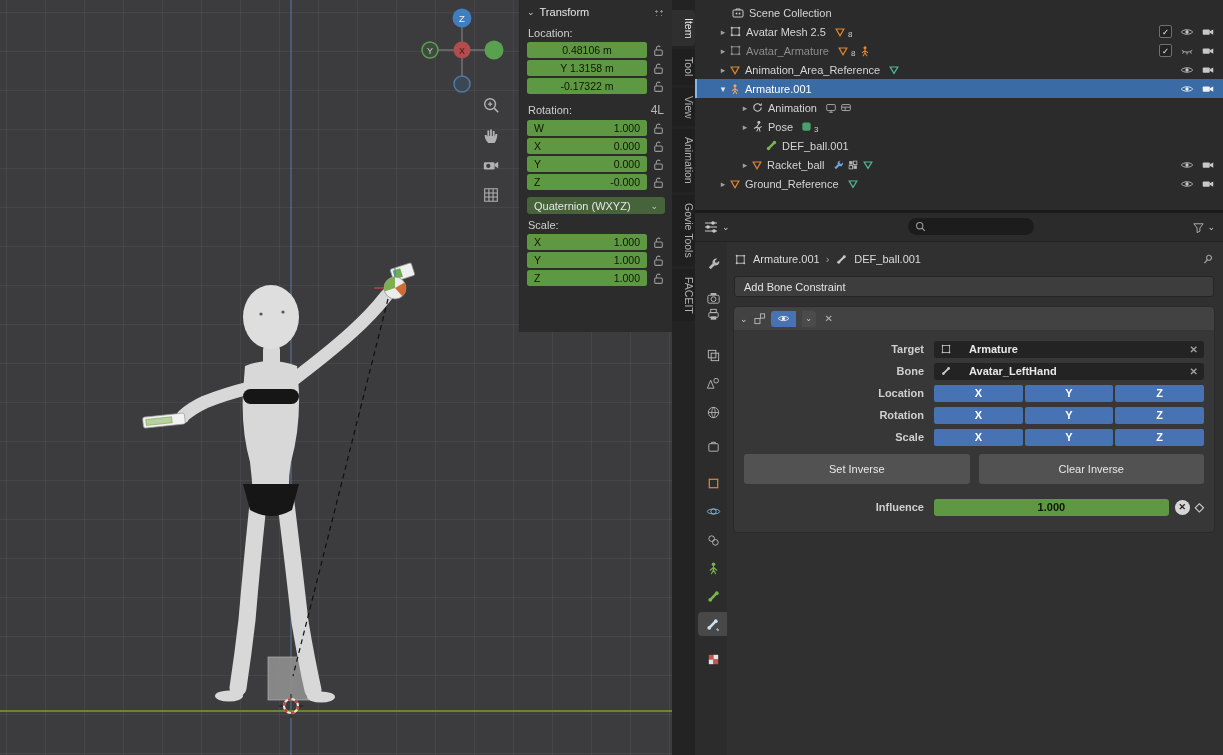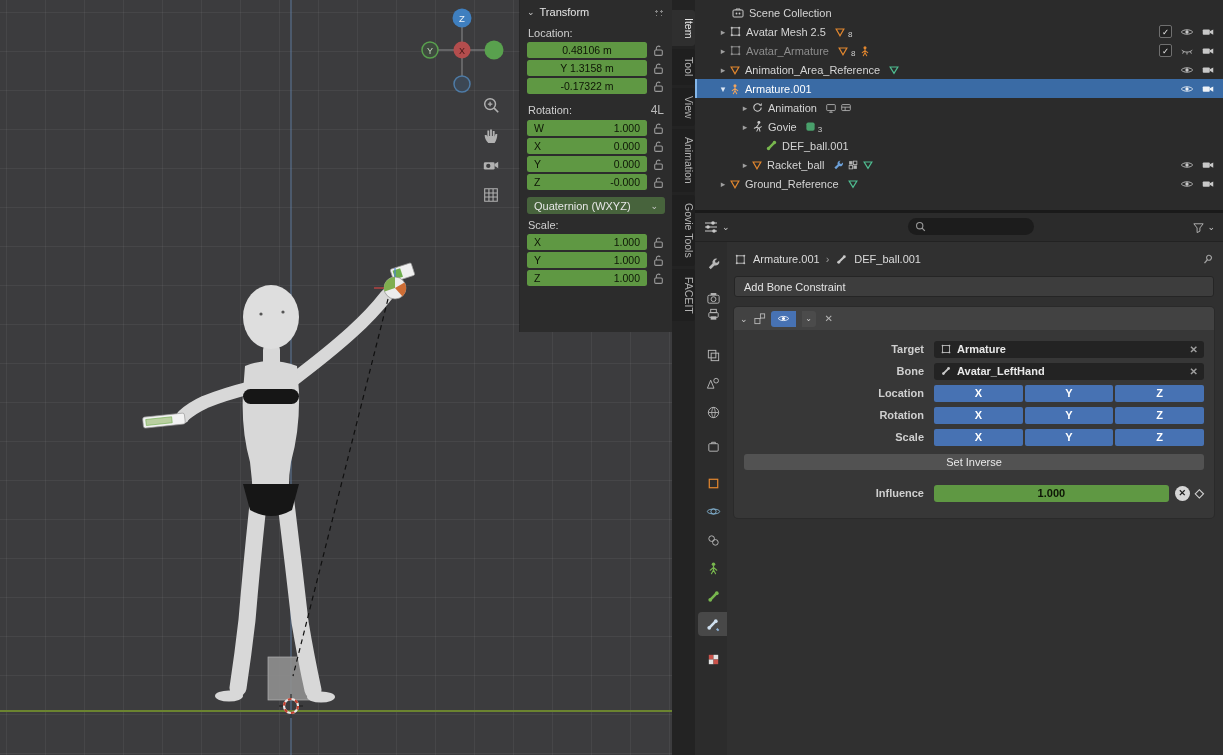--- a/index.html
+++ b/index.html
@@ -85,27 +85,27 @@
     padding:0 7px;color:#ececec;}
   .eyebtn{width:25px;height:16px;background:#4772b3;border-radius:3px 0 0 3px;
     display:flex;align-items:center;justify-content:center;}
   .eyedrop{width:14px;height:16px;background:#4b4b4b;border-radius:0 3px 3px 0;
     display:flex;align-items:center;justify-content:center;color:#cfcfcf;font-size:8px;margin-left:1px;}
   .hx{color:#b5b5b5;margin-left:4px;font-size:10px;}
   .cbody{padding:6px 10px 12px 0;}
   .crow{display:flex;align-items:center;height:18px;margin:4px 0;font-weight:bold;}
   .clabel{width:190px;text-align:right;padding-right:10px;color:#cfcfcf;flex:none;}
   .dfield{flex:1;height:17px;background:#232323;border-radius:3px;display:flex;align-items:center;
-    gap:5px;padding:0 6px;color:#e8e8e8;}
+    gap:17px;padding:0 6px;color:#e8e8e8;}
   .fx{margin-left:auto;color:#9f9f9f;font-size:10px;}
   .xyz{flex:1;display:flex;gap:2px;}
   .ab{flex:1;height:17px;background:#4772b3;color:#fff;display:flex;align-items:center;
     justify-content:center;border-radius:2px;}
   .invrow{display:flex;gap:9px;margin:8px 0 0 10px;}
-  .gbtn{flex:1;height:16px;background:#525252;border-radius:3px;display:flex;align-items:center;
+  .gbtn{flex:1;height:30px;background:#525252;border-radius:3px;display:flex;align-items:center;
     justify-content:center;color:#e9e9e9;}
   .infrow{margin-top:14px;}
   .islider{flex:1;height:17px;background:#5f9843;border-radius:3px;display:flex;align-items:center;
     justify-content:center;color:#0e1606;}
   .decouple{width:15px;height:15px;border-radius:50%;background:#d6d6d6;color:#1c1c1c;font-size:9px;
     display:flex;align-items:center;justify-content:center;margin-left:6px;flex:none;}
   .keydiamond{color:#d0d0d0;margin-left:5px;font-size:12px;flex:none;}
 </style>
 </head>
 <body>
@@ -490,21 +490,21 @@
         <span class="slot"></span>
       </span>
   </div>
 
   <div class="orow" style="padding-left:44px">
     <span class="exp">▸</span>
     <svg class="i" width="13" height="13" viewBox="0 0 14 14">
         <circle cx="8.5" cy="2.8" r="1.6" fill="#c9c9c9"></circle>
         <path d="M8 4.8l-2.2 3 3 1 .8 3.2M5.8 7.8l-2.2 1M8.8 8.8l2.4-1.6M6.3 12l1.5-3.2" stroke="#c9c9c9" fill="none" stroke-width="1.1" stroke-linecap="round"></path>
       </svg>
-    <span class="olabel">Govie</span>
+    <span class="olabel">Pose</span>
     <span class="aftericons">
       <svg class="i" width="11" height="11" viewBox="0 0 12 12">
           <rect x="1.5" y="1.5" width="9" height="9" rx="2" fill="#49a06b"></rect>
         </svg>
       <span class="badge">3</span>
     </span>
     <span class="toggles">
         <span class="slot"></span>
         <span class="slot"></span>
         <span class="slot"></span>
@@ -809,20 +809,21 @@
         <div class="crow">
           <span class="clabel">Scale</span>
           <div class="xyz">
             <div class="ab">X</div>
             <div class="ab">Y</div>
             <div class="ab">Z</div>
           </div>
         </div>
         <div class="invrow">
           <div class="gbtn">Set Inverse</div>
+          <div class="gbtn">Clear Inverse</div>
         </div>
         <div class="crow infrow">
           <span class="clabel">Influence</span>
           <div class="islider">1.000</div>
           <span class="decouple">
               <span>✕</span>
             </span>
           <span class="keydiamond">◇</span>
         </div>
       </div>

